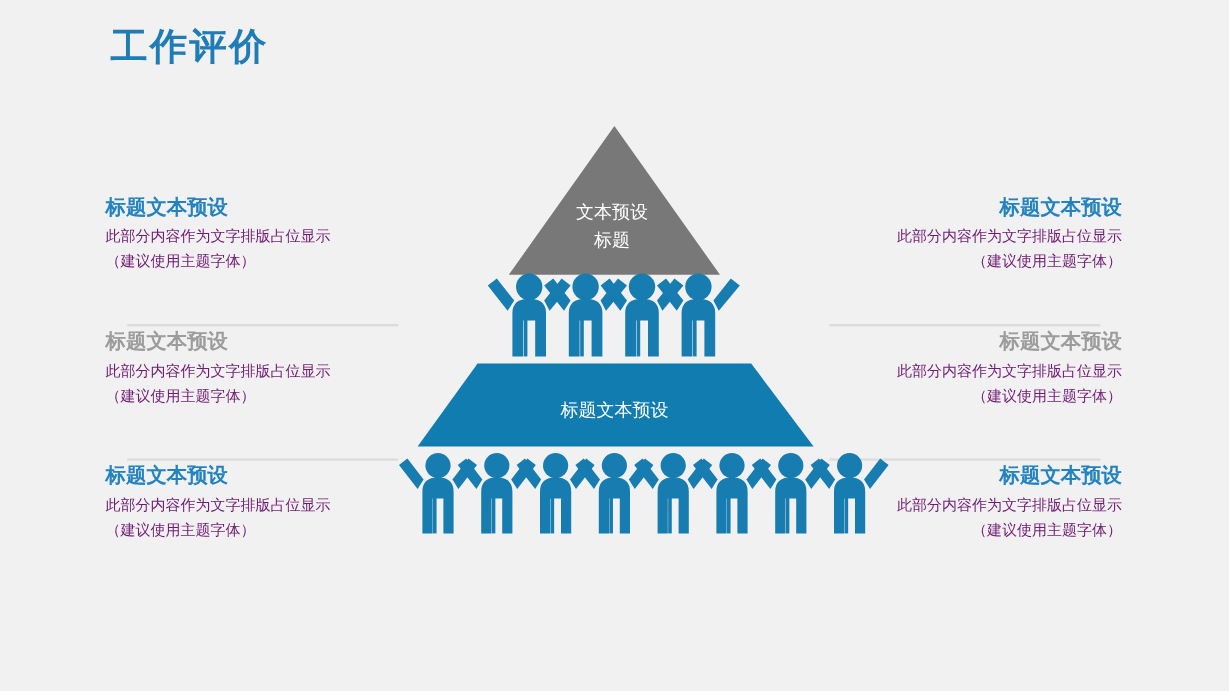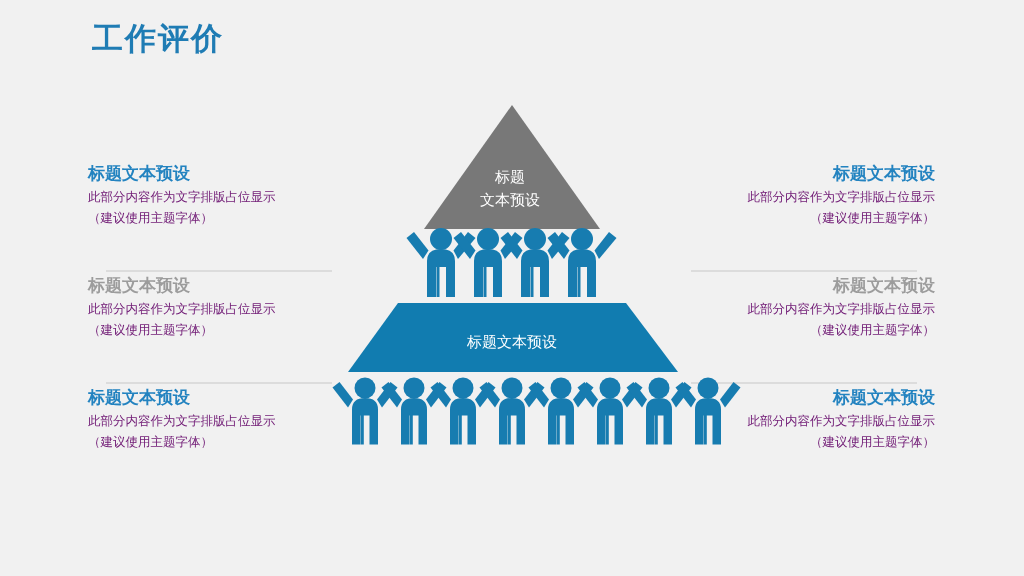--- a/index.html
+++ b/index.html
@@ -268,22 +268,22 @@
           <path d="M696 399.5 L682.5 382 l-7 5.5 L691 407.5 z"></path>
           <path d="M720 399.5 L733.5 382 l7 5.5 L725 407.5 z"></path>
           <rect x="703.8" y="410.5" width="3" height="34"></rect>
         </g>
       </g>
 
       <polygon id="tier-bot-shape" points="318,455 708,455 747,515 280,515" fill="#117cb0"></polygon>
     </svg>
 
     <div class="shape-label" id="top-label">
+      <div>文本预设</div>
       <div>标题</div>
-      <div>文本预设</div>
     </div>
 
     <div class="shape-label" id="mid-label">标题文本预设</div>
 
     <div class="shape-label" id="bot-label">标题文本预设</div>
   </div>
 
 </div>
 
 </body></html>

